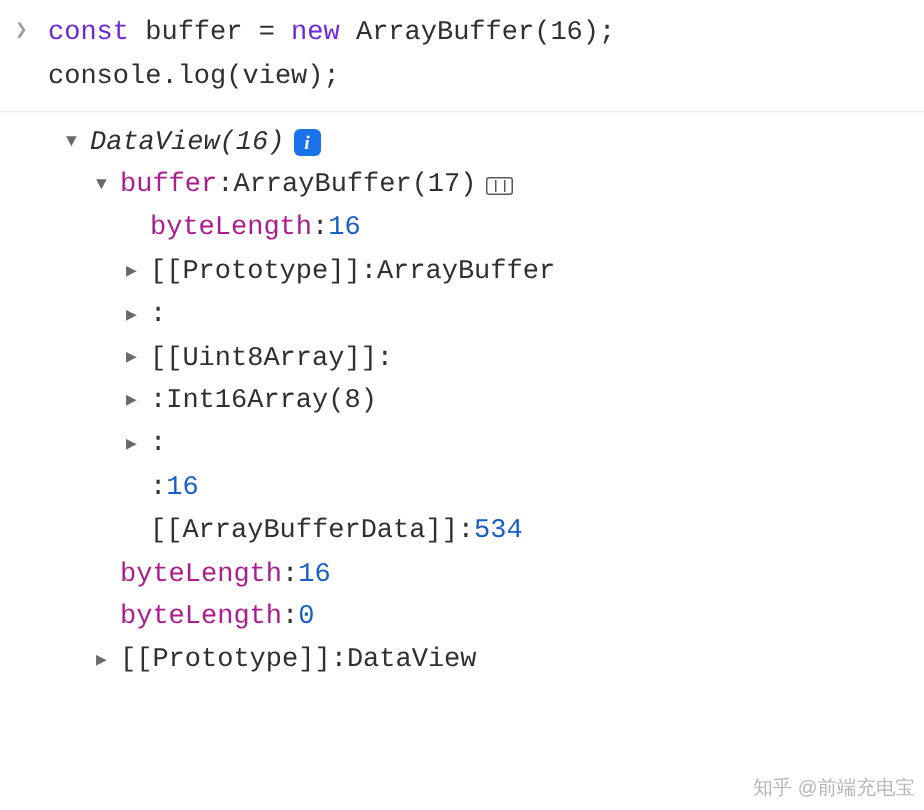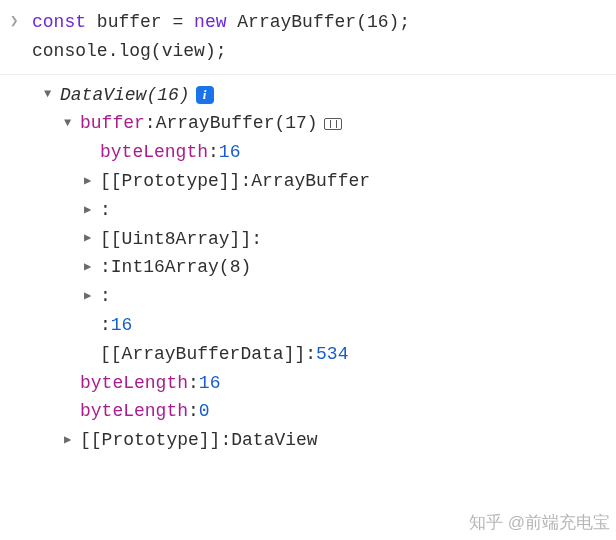--- a/index.html
+++ b/index.html
@@ -107,21 +107,21 @@
     .mem-icon::after { left: 11px; }
     
     .ind1 { padding-left: 20px; }
     .ind2 { padding-left: 40px; }
     .ind3 { padding-left: 56px; }
     
     .watermark {
       position: absolute;
       right: 6px;
       bottom: 4px;
-      font-size: 17px;
+      font-size: 13px;
       color: rgba(120,120,120,0.55);
       font-family: -apple-system, sans-serif;
       margin-left: 24px;
     }
   </style>
 </head>
 <body>
 
 <div class="code-block">
   <span class="prompt-caret">❯</span>

